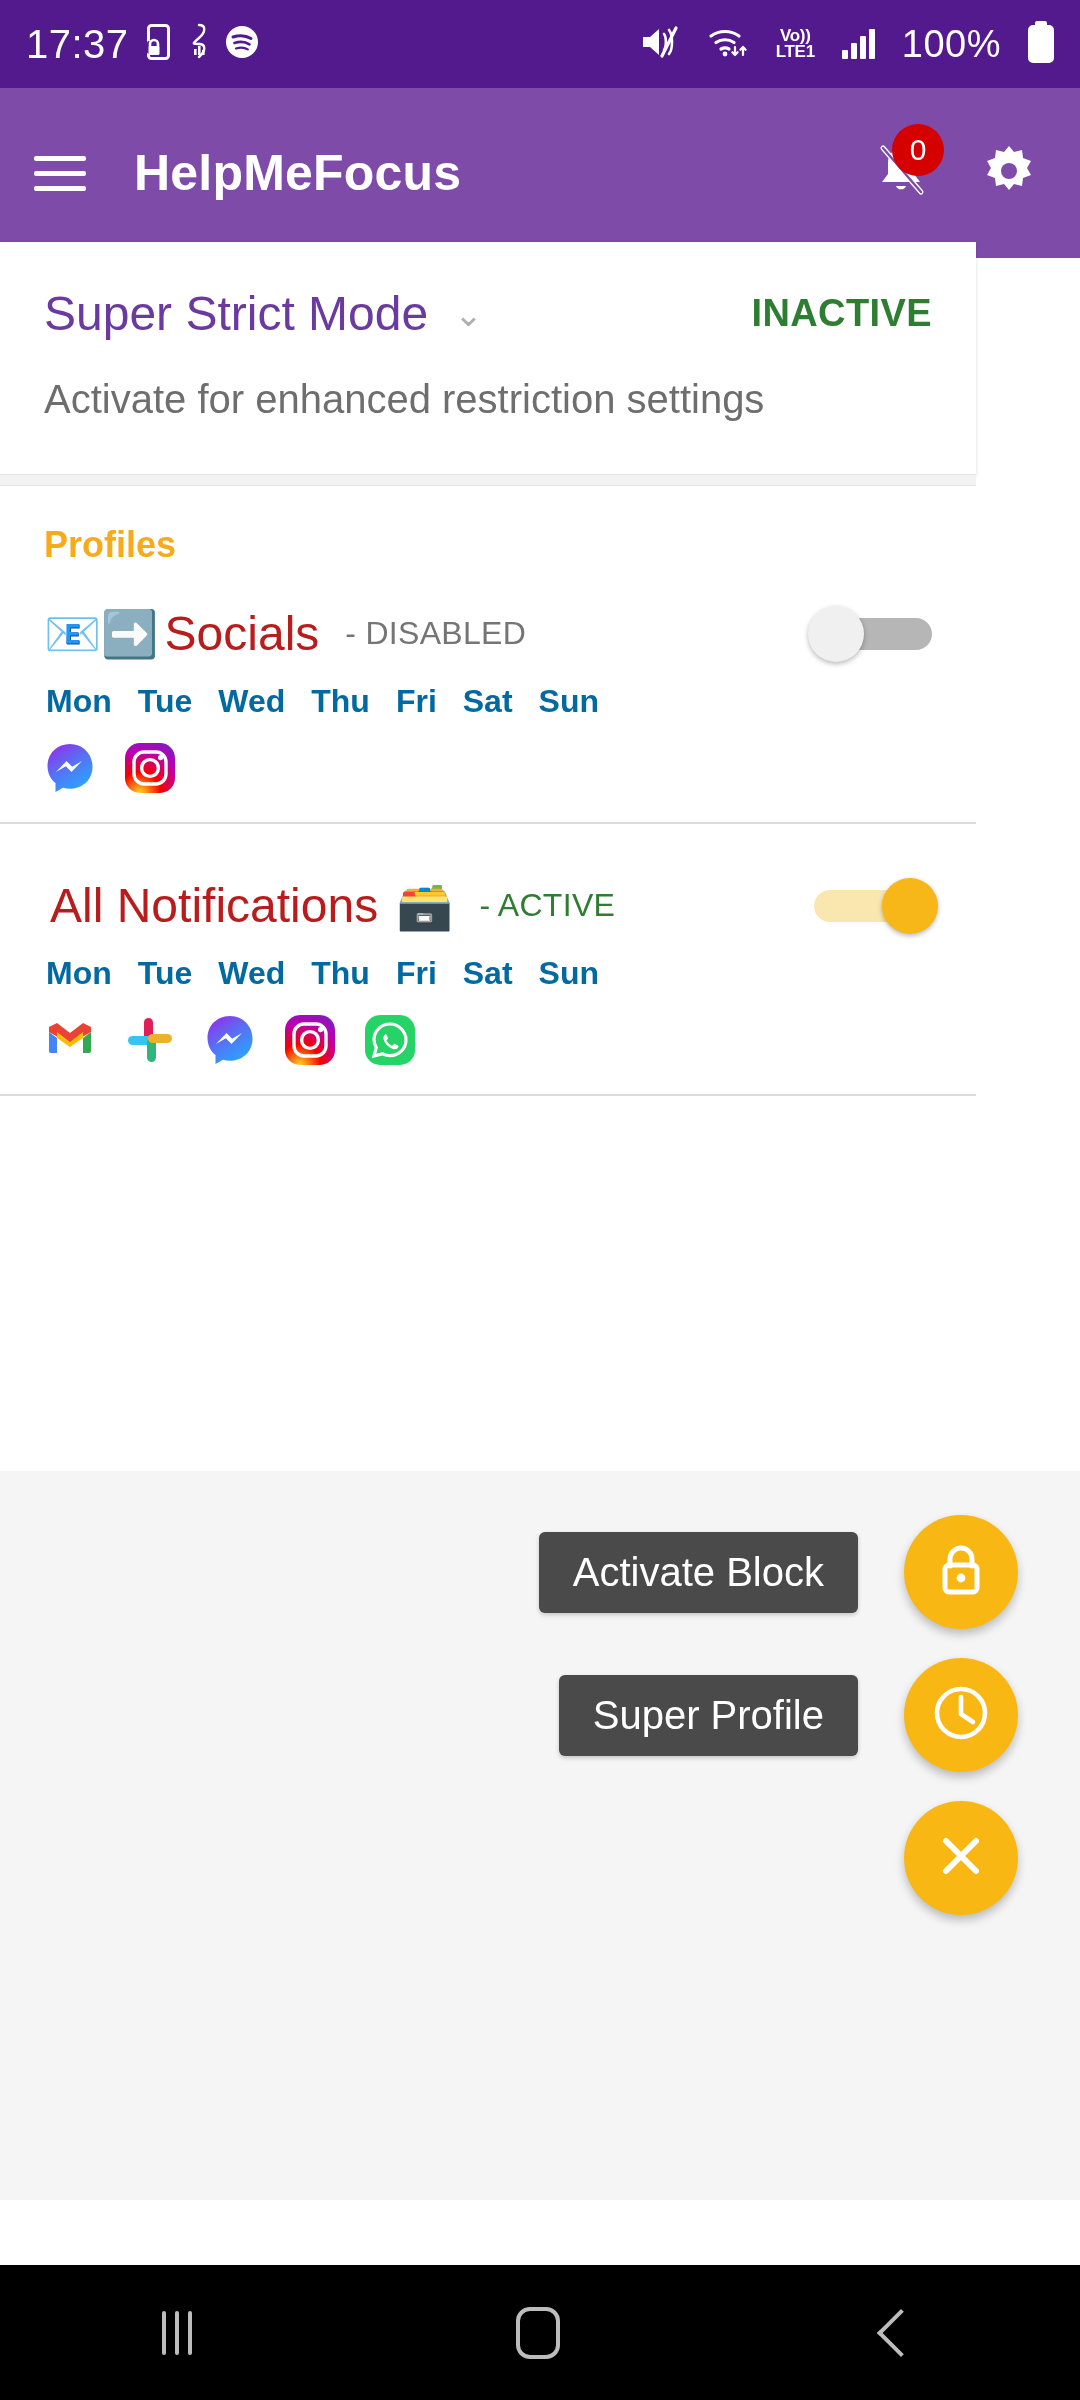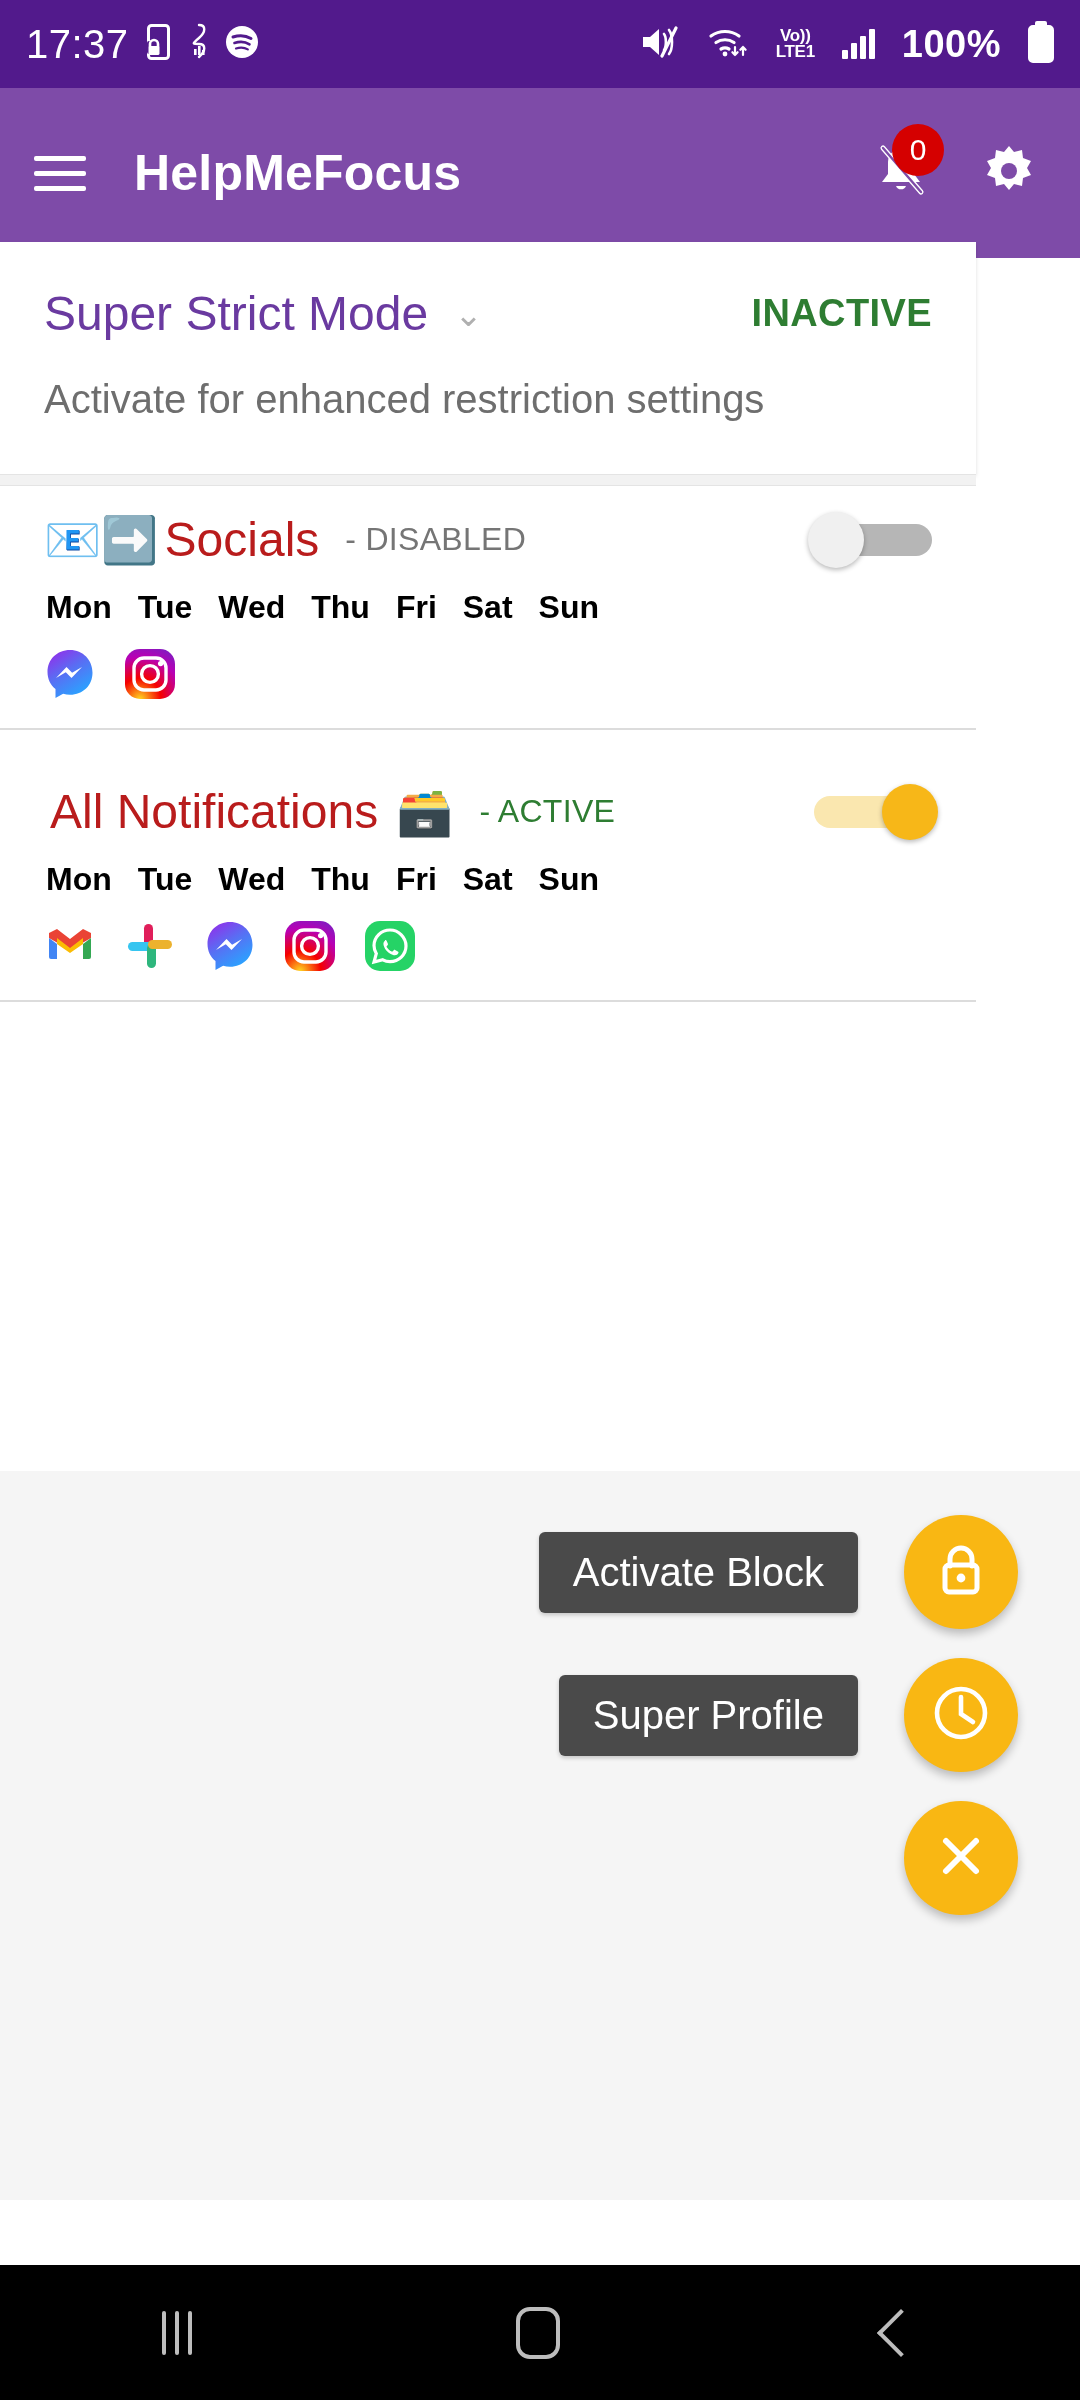--- a/index.html
+++ b/index.html
@@ -14,21 +14,21 @@
   
   .statusbar{
     position:absolute; left:0; top:0; width:1080px; height:88px;
     background:#521A8C; color:#ffffff;
     display:flex; align-items:center; padding:0 26px;
   }
   .sb-clock{ font-size:40px; letter-spacing:.5px; font-weight:400; }
   .sb-left-icons{ display:flex; align-items:center; gap:14px; margin-left:18px; }
   .sb-spacer{ flex:1; }
   .sb-right{ display:flex; align-items:center; gap:27px; }
-  .sb-pct{ font-size:38px; font-weight:700; letter-spacing:.5px; }
+  .sb-pct{ font-size:38px; font-weight:400; letter-spacing:.5px; }
   .volte{
     display:flex; flex-direction:column; align-items:center;
     line-height:.92; font-size:17px; font-weight:700; letter-spacing:-.3px;
   }
   .bars{ display:flex; align-items:flex-end; gap:3px; height:30px; }
   .bars i{ display:block; width:6px; background:#ffffff; border-radius:1px; }
   .bars i:nth-child(1){height:9px;} .bars i:nth-child(2){height:16px;}
   .bars i:nth-child(3){height:23px;} .bars i:nth-child(4){height:30px;}
   .battery{
     width:26px; height:38px; border:3px solid #fff; border-radius:5px;
@@ -77,21 +77,21 @@
   .profiles-head{ padding:38px 44px 14px 44px; font-size:36px; color:#F5AB1B; font-weight:700; }
 
   .profile{ padding:26px 0 28px 0; position:relative; }
   .profile-row{ display:flex; align-items:center; padding:0 44px; }
   .p-emoji{ font-size:46px; line-height:1; }
   .p-name{ font-size:48px; color:#b91c1c; margin-left:6px; }
   .p-state{ font-size:32px; margin-left:26px; letter-spacing:.3px; }
   .p-spacer{ flex:1; }
 
   .days{ display:flex; gap:26px; padding:22px 44px 0 46px; }
-  .days span{ font-size:32px; font-weight:700; color:#000000; }
+  .days span{ font-size:32px; font-weight:700; color:#0369a1; }
 
   .apps{ display:flex; gap:28px; padding:22px 44px 0 44px; align-items:center; }
   .appicon{ width:52px; height:52px; border-radius:13px; display:flex; align-items:center; justify-content:center; overflow:hidden; }
 
   .divider{ height:2px; background:#DCDCDC; margin-top:28px; }
 
   
   .toggle{ position:relative; width:118px; height:46px; }
   .tr{ position:absolute; top:7px; left:0; width:118px; height:32px; border-radius:16px; }
   .th{ position:absolute; top:0; width:56px; height:56px; border-radius:50%; box-shadow:0 2px 5px rgba(0,0,0,.28); }
@@ -236,20 +236,21 @@
           <div class="ssm-spacer"></div>
           <div class="ssm-state" style="color:#2E7D32">INACTIVE</div>
         </div>
         <div class="ssm-sub">Activate for enhanced restriction settings</div>
       </div>
     </div>
 
     <div class="gap"></div>
 
     <div class="card">
+      <div class="profiles-head">Profiles</div>
 
       <div class="profile">
         <div class="profile-row">
           <span class="p-emoji">📧➡️</span>
           <span class="p-name">Socials</span>
           <span class="p-state" style="color:#757575">- DISABLED</span>
           <span class="p-spacer"></span>
           <span class="toggle off">
               <i class="tr"></i>
               <i class="th"></i>

